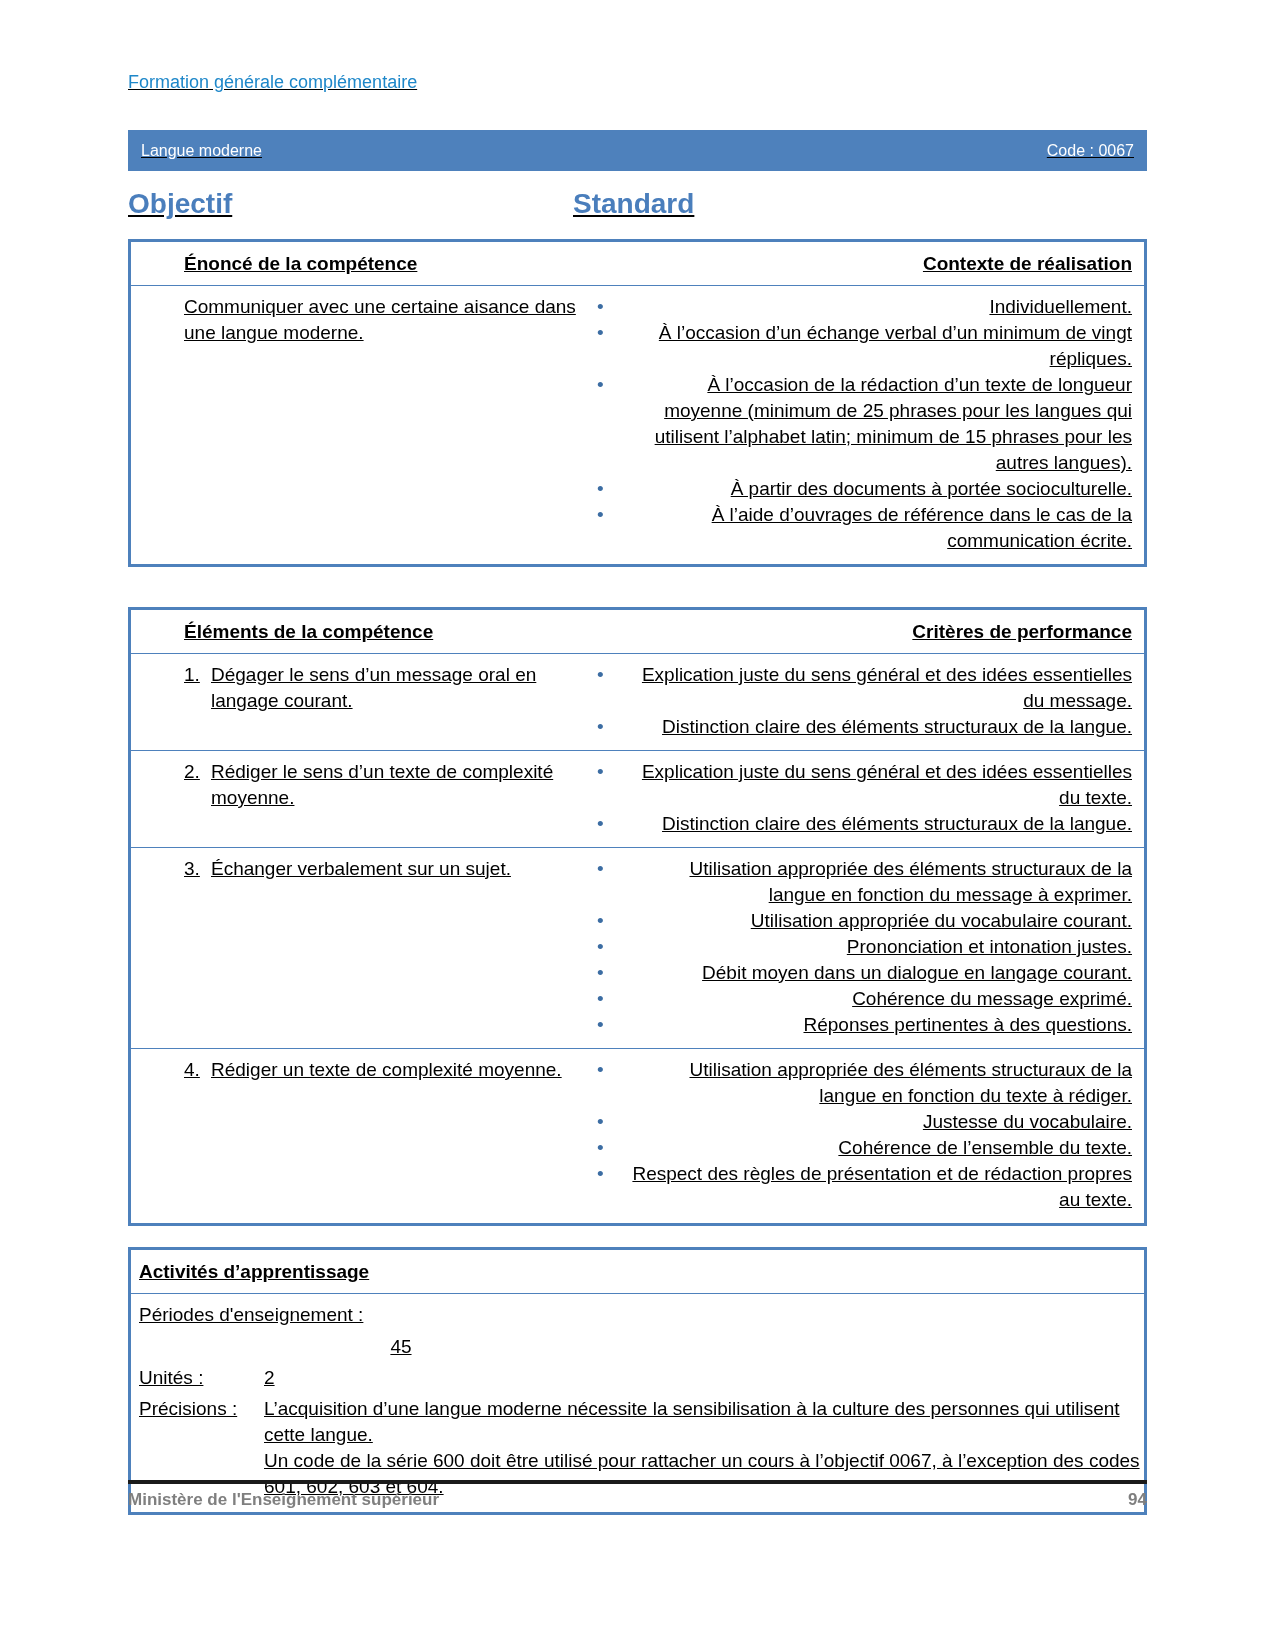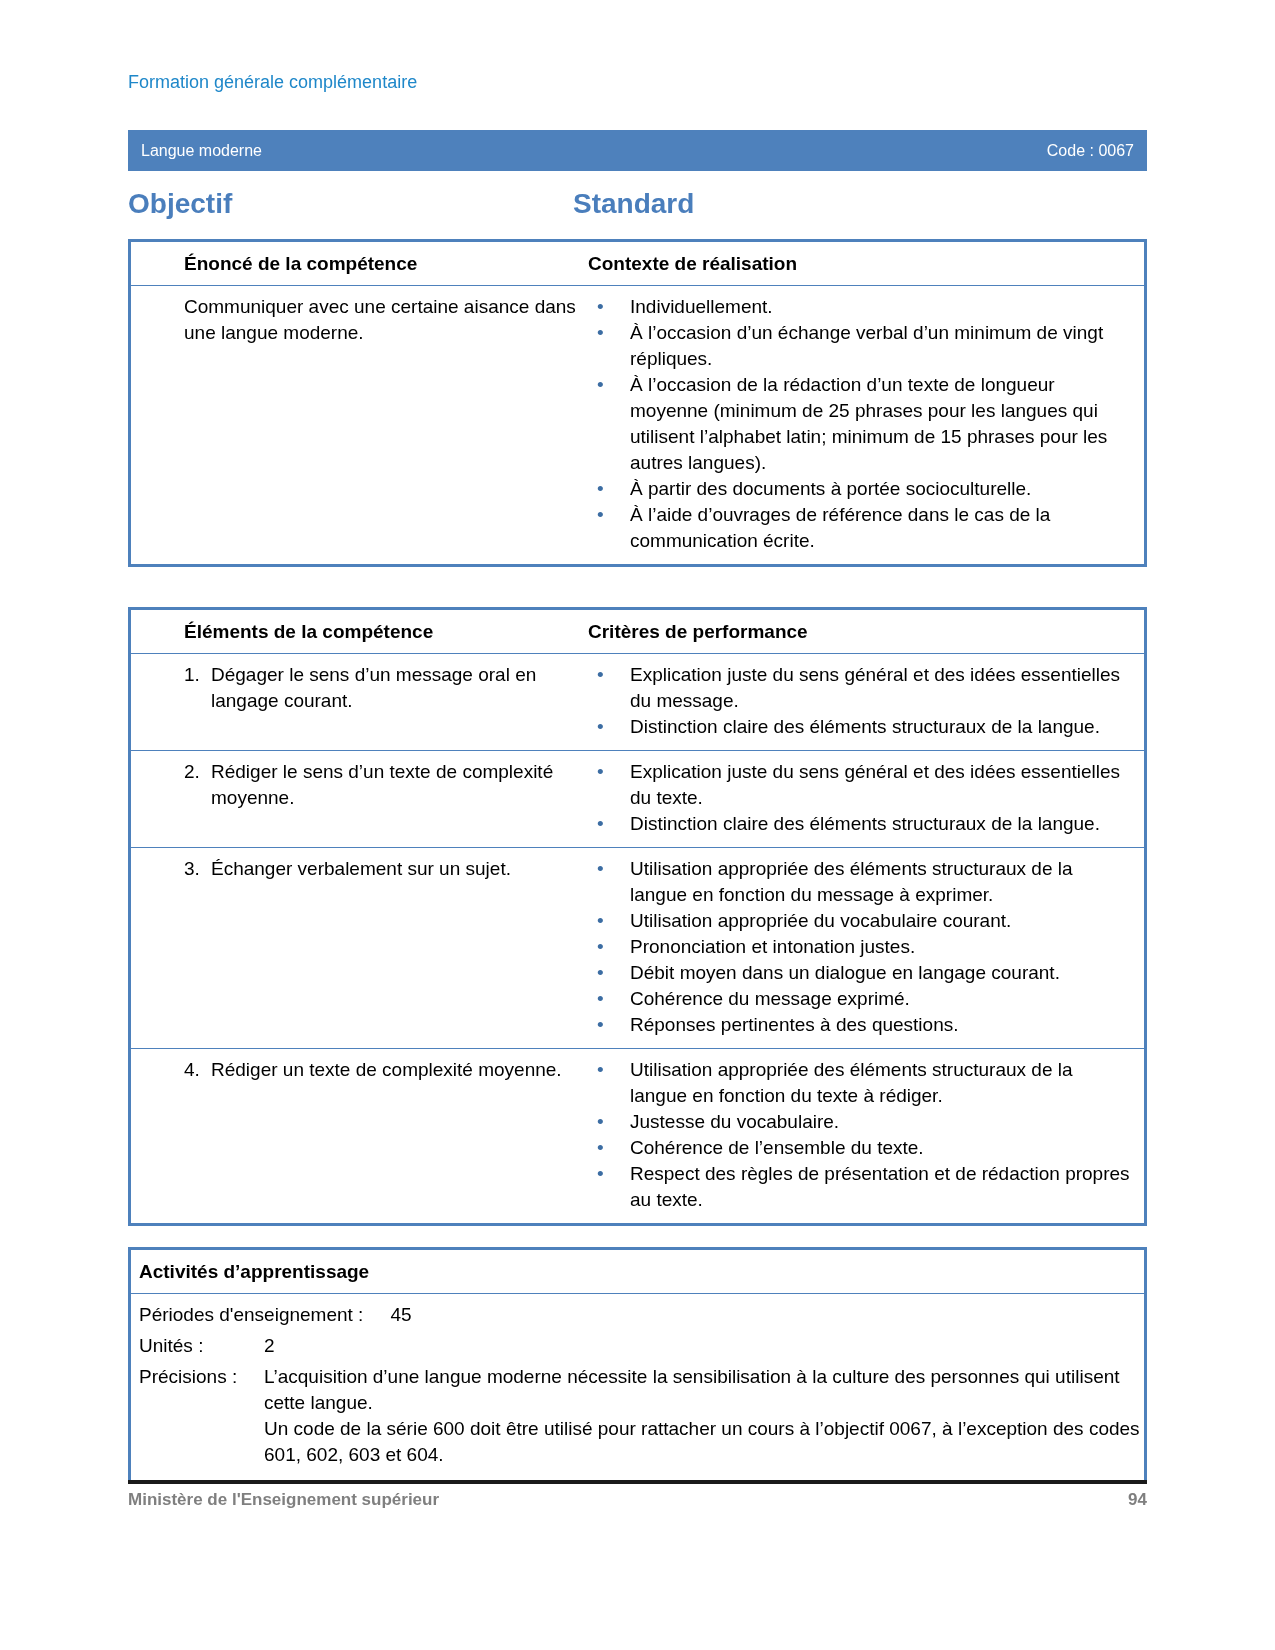--- a/index.html
+++ b/index.html
@@ -2,42 +2,42 @@
 <html><head>
 <meta charset="utf-8">
 <style>
   html,body{margin:0;padding:0;background:#ffffff;}
   body{
     width:1275px;height:1650px;
     font-family:"Liberation Sans","DejaVu Sans",sans-serif;
     color:#000;
     -webkit-font-smoothing:antialiased;
   }
-  .page{position:relative;width:1275px;height:1650px;overflow:hidden;background:#fff;}
+  .page{position:relative;width:1275px;height:1650px;overflow:hidden;background:#fff;text-decoration:underline;}
   .content{padding:70px 128px 0 128px;}
 
   .top-label{
     color:#1e87c9;font-size:18px;line-height:24px;margin-bottom:36px;
   }
 
   .banner{
     background:#4e81bc;color:#ffffff;height:41px;
     display:flex;justify-content:space-between;align-items:center;
     padding:0 13px;font-size:16px;
   }
 
   .headings{display:flex;margin-top:17px;margin-bottom:19px;}
   .headings .hcol1{width:445px;}
   .headings div{font-size:28px;font-weight:bold;color:#4a7ebc;}
 
   .tbl{border:3px solid #4e81bc;background:#fff;}
   .trow{display:flex;}
   .trow + .trow{border-top:1.5px solid #4e81bc;}
   .c1{width:412px;flex-shrink:0;padding:8px 10px 10px 8px;box-sizing:border-box;margin-left:45px;}
-  .c2{flex:1;padding:8px 12px 10px 0;box-sizing:border-box;}
+  .c2{flex:1;padding:8px 12px 10px 0;box-sizing:border-box;text-align:right;}
   .th{font-weight:bold;font-size:19px;padding-top:9px;padding-bottom:8px;}
   .tbl, .tbl div{font-size:19px;line-height:26px;}
   .tbl .th{font-size:19px;}
 
   .num-item{display:flex;}
   .num{width:27px;flex-shrink:0;}
   .ntext{flex:1;}
 
   .li{position:relative;padding-left:42px;}
   .li::before{
@@ -48,21 +48,21 @@
 
   .tbl2{margin-top:40px;}
 
   .actbox{border:3px solid #4e81bc;margin-top:21px;}
   .act-header{font-weight:bold;font-size:19px;line-height:26px;padding:9px 10px 8px 8px;border-bottom:1.5px solid #4e81bc;}
   .act-body{padding:8px 0 12px 8px;font-size:19px;line-height:26px;}
   .act-row{display:flex;margin-bottom:5px;}
   .act-row:last-child{margin-bottom:0;}
   .act-label{min-width:125px;flex-shrink:0;white-space:nowrap;}
   .act-val{}
-  .act-val.tabgap{margin-left:27px;}
+  .act-val.tabgap{margin-left:27px;margin-top:32px;}
   .act-val.flexfill{flex:1;}
   .act-val p{margin:0;}
 
   .footer{
     position:absolute;left:128px;right:128px;top:1480px;
     border-top:4px solid #1a1a1a;padding-top:5px;
     display:flex;justify-content:space-between;
     color:#7f7f7f;font-weight:bold;font-size:17px;line-height:22px;
   }
 </style>

